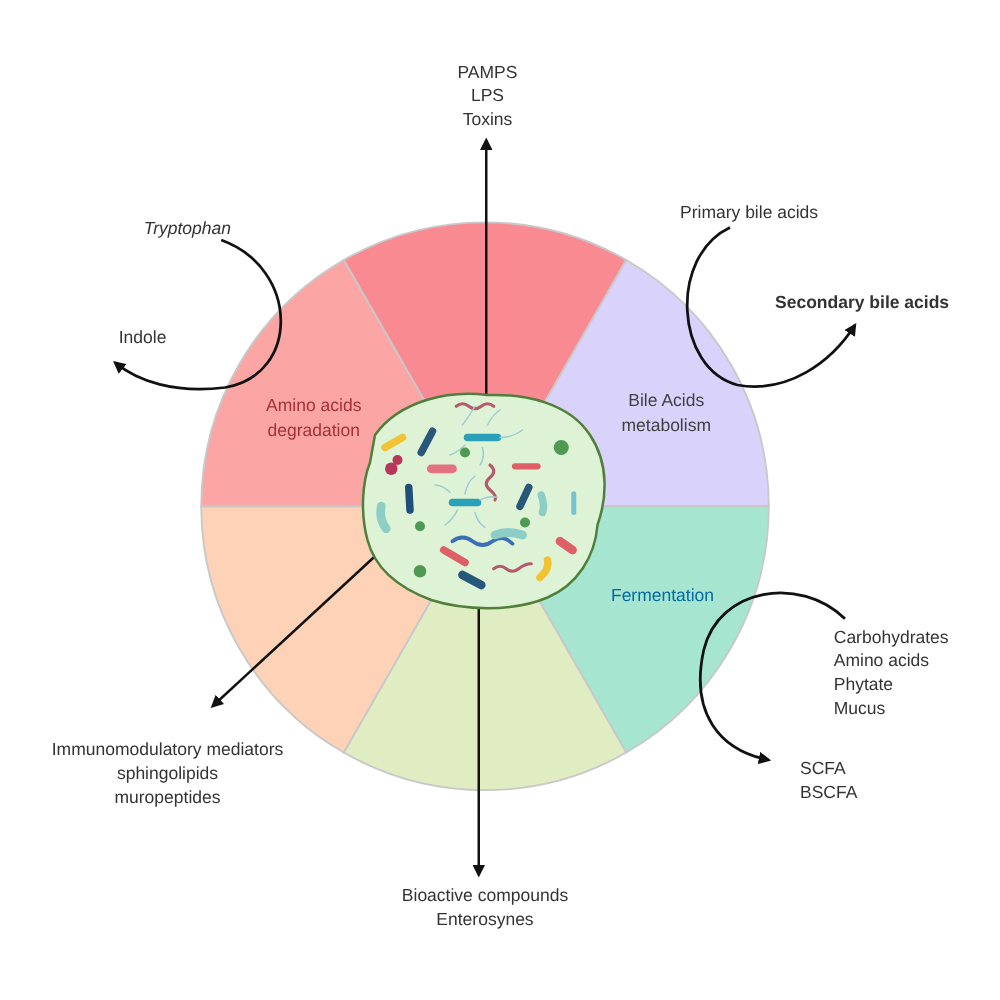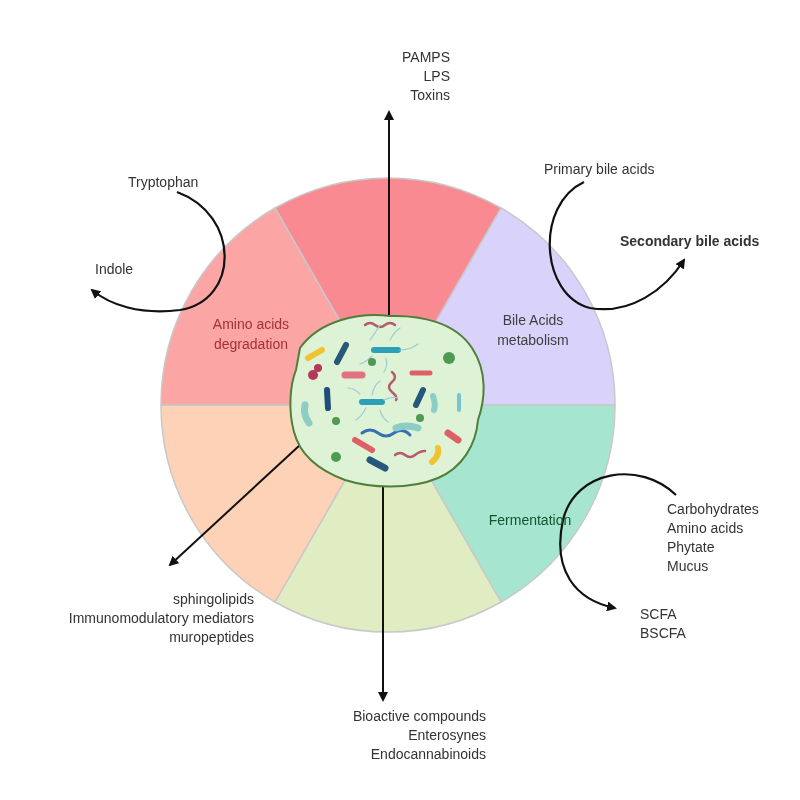--- a/index.html
+++ b/index.html
@@ -1,18 +1,18 @@
 <!DOCTYPE html>
 <html><head>
 <meta charset="utf-8">
 <style>
   html,body{margin:0;padding:0;background:#ffffff;}
   body{width:800px;height:800px;position:relative;overflow:hidden;font-family:"Liberation Sans",sans-serif;}
   #diagram{position:absolute;left:0;top:0;width:800px;height:800px;}
-  .lbl{position:absolute;font-size:14px;color:#333;line-height:19px;text-align:right;white-space:nowrap;}
+  .lbl{position:absolute;font-size:14px;color:#333;line-height:19px;text-align:center;white-space:nowrap;}
   .lbl.left{text-align:left;}
   .seg-text{position:absolute;font-size:14px;line-height:20px;text-align:center;white-space:nowrap;}
 </style>
 </head>
 <body>
 
 <svg id="diagram" viewBox="0 0 800 800" xmlns="http://www.w3.org/2000/svg">
   <defs>
     <marker id="ah" markerWidth="10" markerHeight="10" refX="8" refY="5" orient="auto" markerUnits="userSpaceOnUse">
       <path d="M0,0 L10,5 L0,10 z" fill="#111"></path>
@@ -75,41 +75,40 @@
 </svg>
 
 <div class="seg-text" style="left:196px;top:314px;width:110px;color:#a4303b;">
   <div>Amino acids</div>
   <div>degradation</div>
 </div>
 <div class="seg-text" style="left:478px;top:310px;width:110px;color:#404040;">
   <div>Bile Acids</div>
   <div>metabolism</div>
 </div>
-<div class="seg-text" style="left:470px;top:466px;width:120px;color:#14532d;margin-top:44px;">
+<div class="seg-text" style="left:470px;top:466px;width:120px;color:#0369a1;">
   <div>Fermentation</div>
 </div>
 
 <div class="lbl" style="left:330px;top:48px;width:120px;">
   <div>PAMPS</div>
   <div>LPS</div>
   <div>Toxins</div>
 </div>
 <div class="lbl" style="left:290px;top:707px;width:196px;">
   <div>Bioactive compounds</div>
   <div>Enterosynes</div>
-  <div>Endocannabinoids</div>
 </div>
 <div class="lbl" style="left:14px;top:590px;width:240px;">
+  <div>Immunomodulatory mediators</div>
   <div>sphingolipids</div>
-  <div>Immunomodulatory mediators</div>
   <div>muropeptides</div>
 </div>
 
-<div class="lbl left" style="left:128px;top:173px;">Tryptophan</div>
+<div class="lbl left" style="left:115px;top:173px;font-style:italic;">Tryptophan</div>
 <div class="lbl left" style="left:58px;top:260px;margin-left:37px;">Indole</div>
 <div class="lbl left" style="left:544px;top:160px;">Primary bile acids</div>
 <div class="lbl left" style="left:620px;top:232px;font-weight:bold;">Secondary bile acids</div>
 <div class="lbl left" style="left:654px;top:500px;margin-left:13px;">
   <div>Carbohydrates</div>
   <div>Amino acids</div>
   <div>Phytate</div>
   <div>Mucus</div>
 </div>
 <div class="lbl left" style="left:640px;top:605px;">

